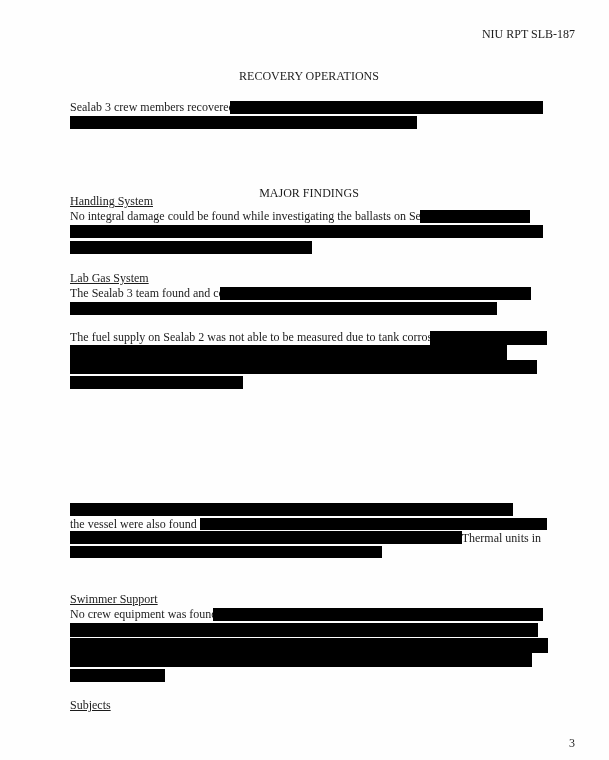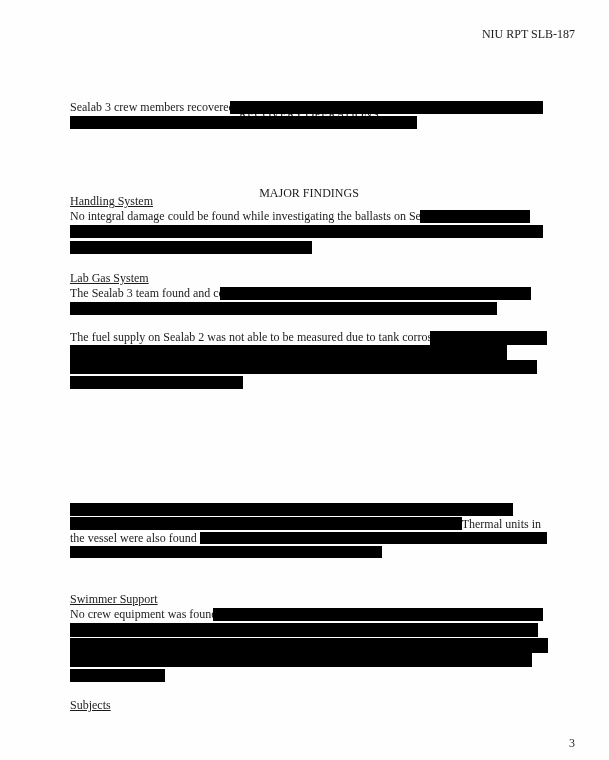--- a/index.html
+++ b/index.html
@@ -15,21 +15,21 @@
     padding-left:27px;
   }
   .hdr{
     position:absolute;top:27px;right:61px;
     font-size:12px;line-height:14px;white-space:nowrap;
   }
   .title{
     position:absolute;left:70px;width:478px;
     text-align:center;font-size:12px;line-height:14px;white-space:nowrap;
   }
-  .t1{top:69px;margin-top:38px;}
+  .t1{top:69px;}
   .t2{top:162px;margin-top:24px;}
   .sec{
     position:absolute;left:70px;width:478px;
   }
   .line{
     position:relative;height:15px;line-height:15px;
     font-size:12px;white-space:nowrap;
   }
   .lh14 .line{height:14px;line-height:14px;}
   .hd{text-decoration:underline;}
@@ -116,26 +116,26 @@
       <span class="bar b-mid" style="width:173px"></span>
     </div>
   </div>
 
 
   <div class="sec lh14" style="top:502px">
     <div class="line">
       <span class="bar b-bot" style="width:443px"></span>
     </div>
     <div class="line">
+      <span class="txt">the vessel were also found</span>
+      <span class="abs-bar" style="left:130px;width:347px"></span>
+    </div>
+    <div class="line">
       <span class="bar b-top" style="width:392px"></span>
       <span class="txt-right">Thermal units in</span>
-    </div>
-    <div class="line">
-      <span class="txt">the vessel were also found</span>
-      <span class="abs-bar" style="left:130px;width:347px"></span>
     </div>
     <div class="line">
       <span class="bar b-mid" style="width:312px"></span>
     </div>
   </div>
 
   <div class="sec" style="top:592px">
     <div class="line">
       <span class="hd">Swimmer Support</span>
     </div>

